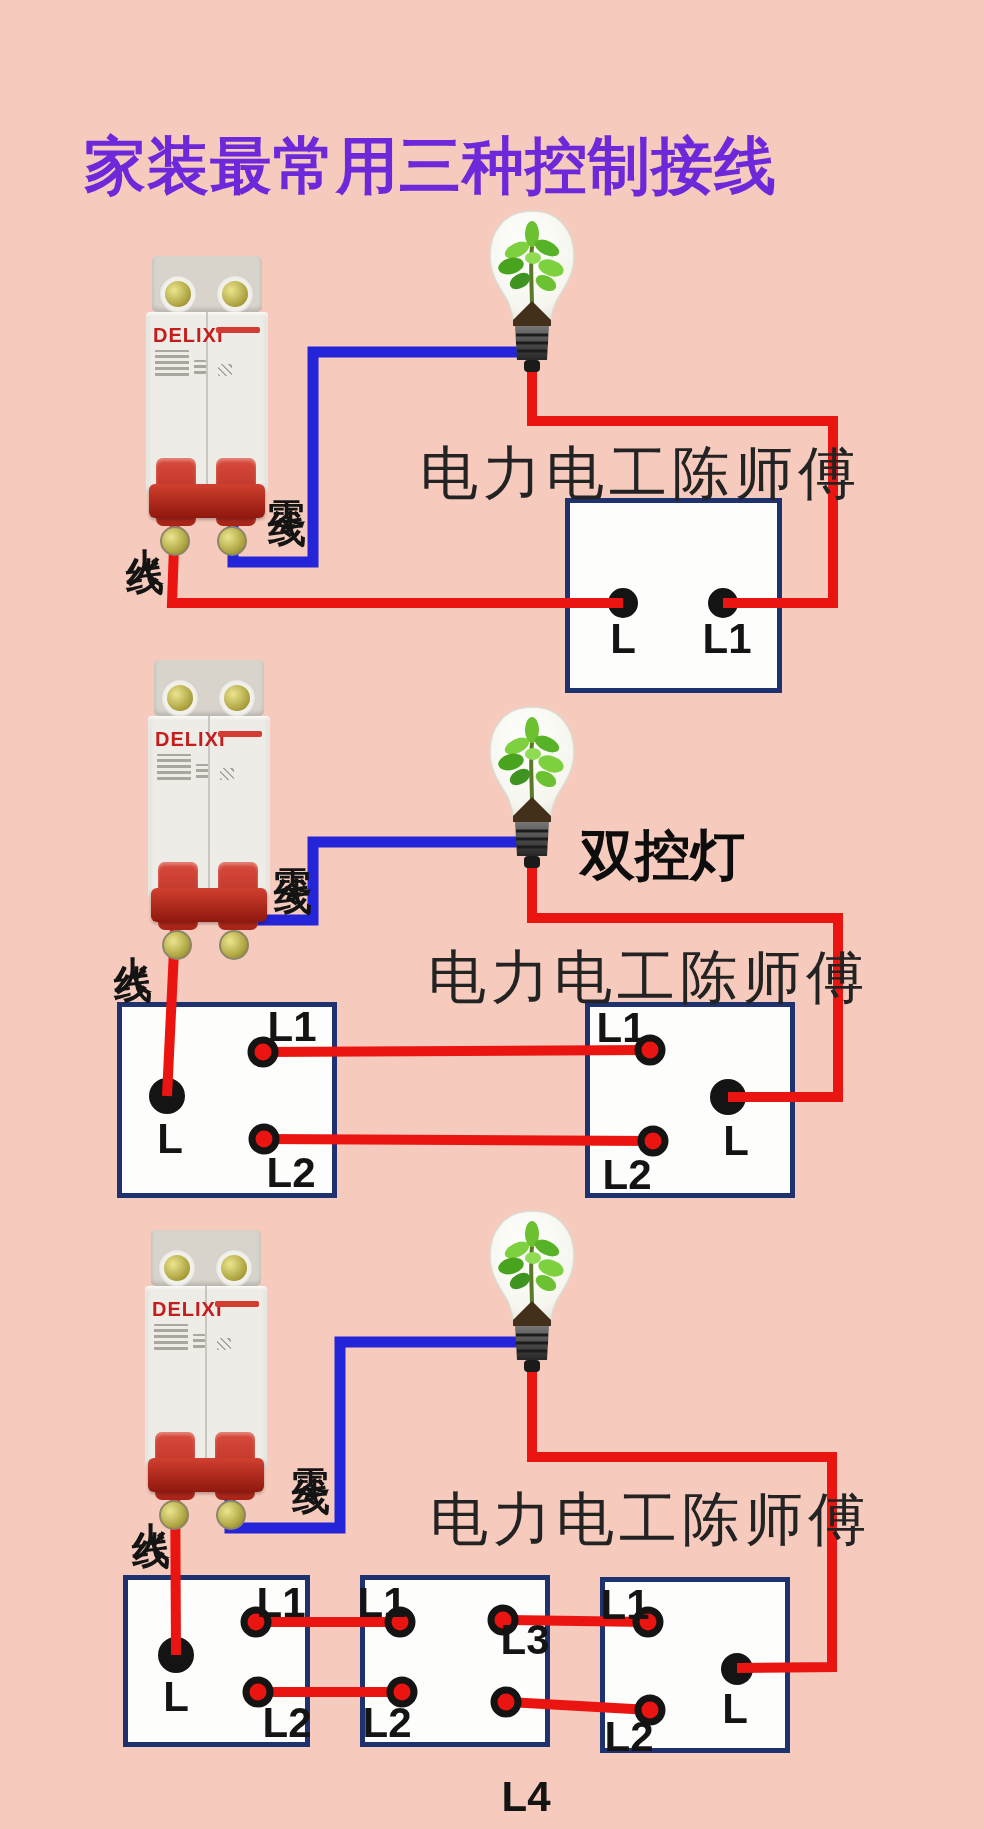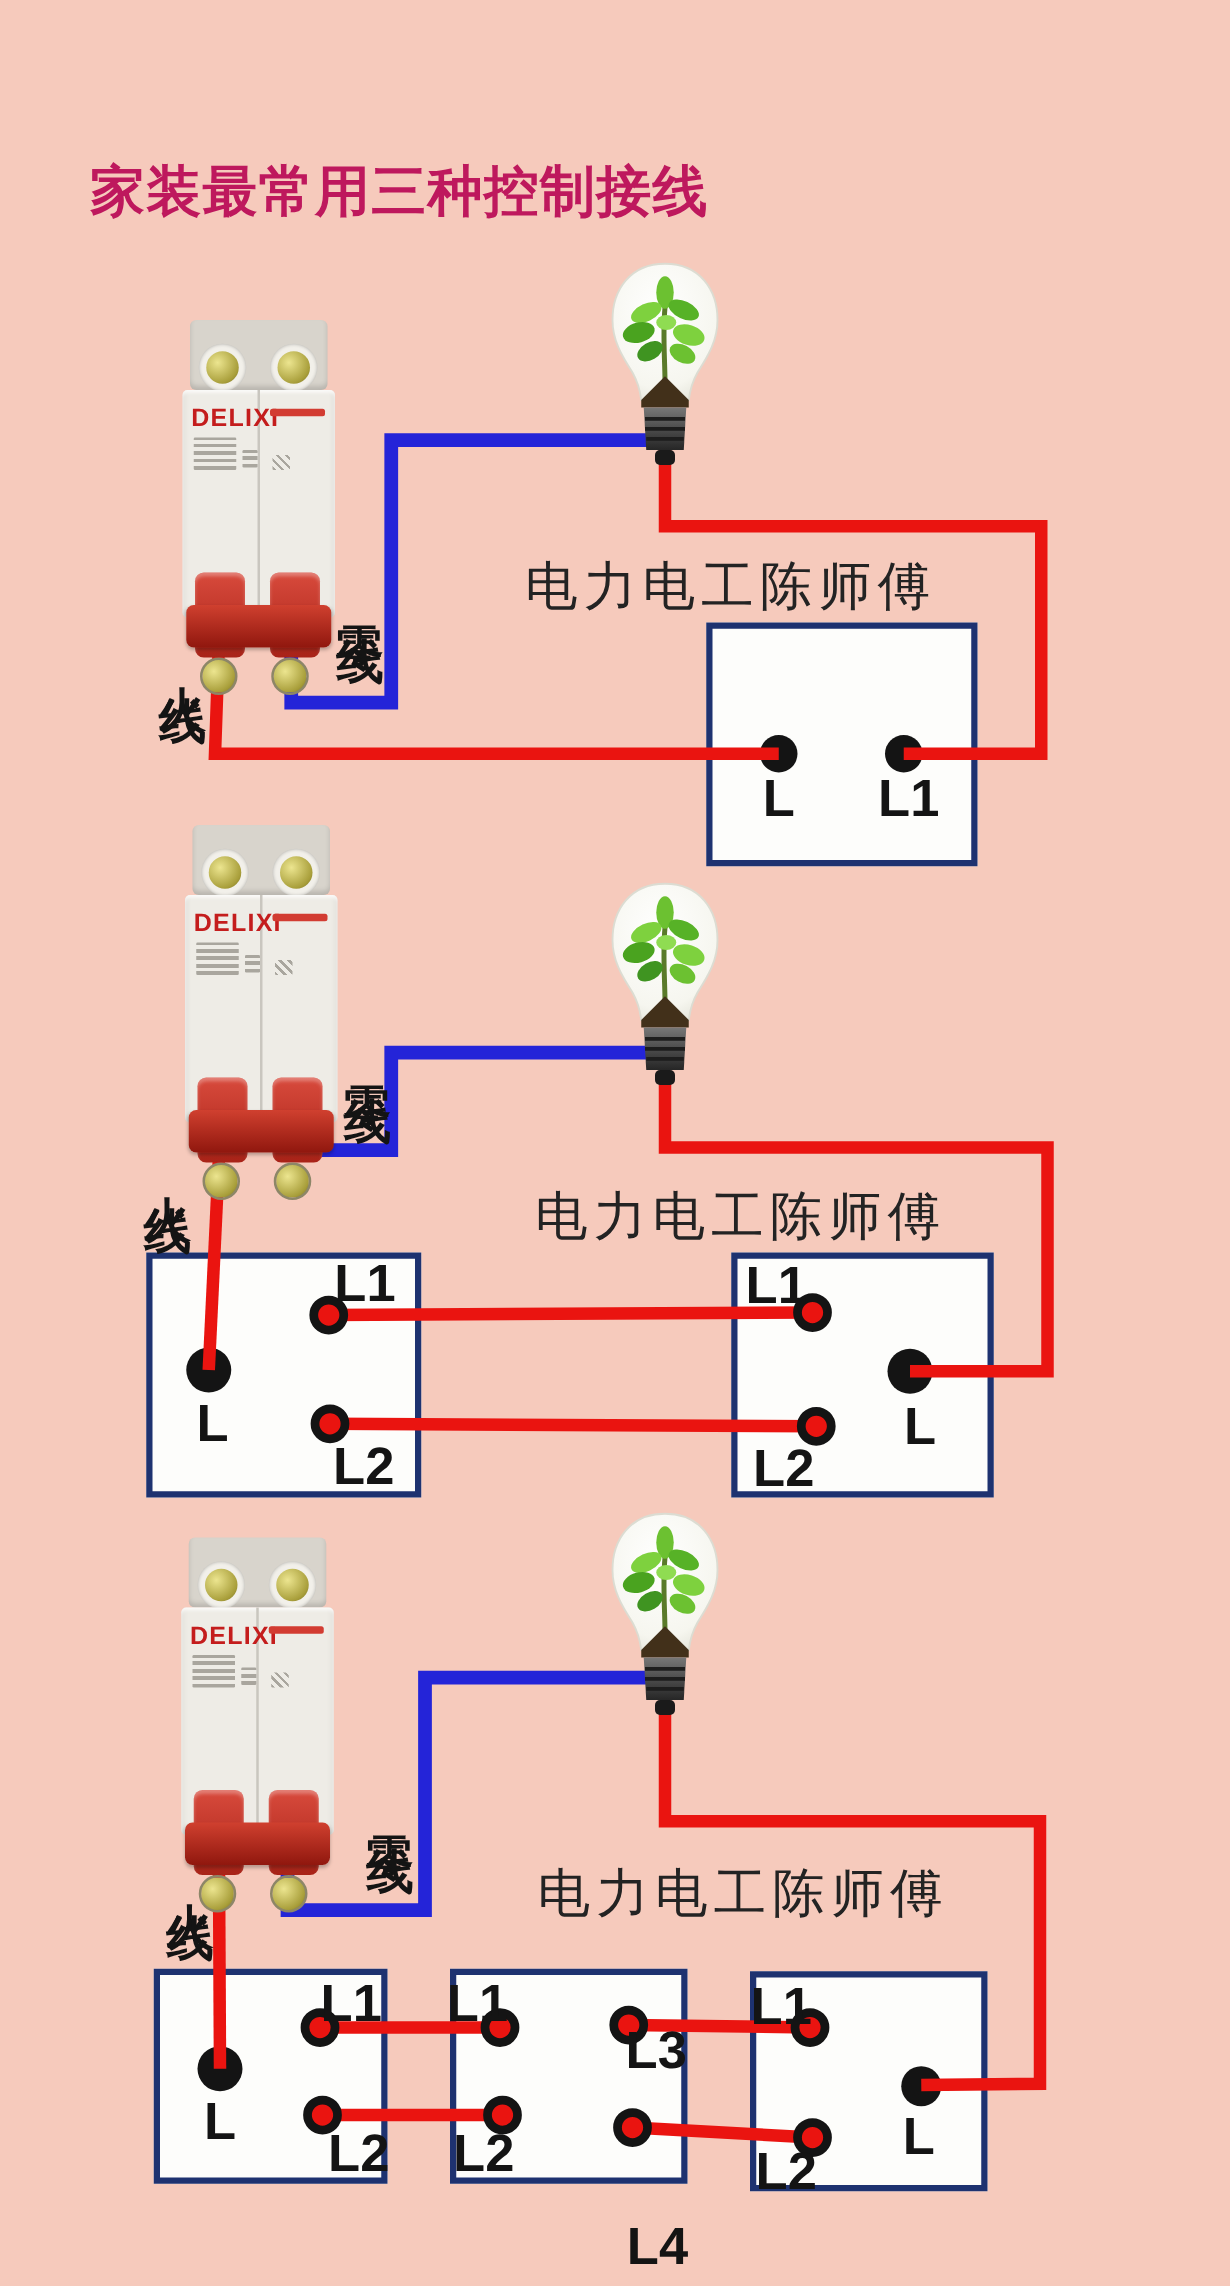--- a/index.html
+++ b/index.html
@@ -3,24 +3,24 @@
 <meta charset="utf-8">
 <style>
   :root{
     --background:#f6cabc; --live-wire:#ea1410; --neutral-wire:#2424d8;
     --switch-border:#1e3270; --switch-fill:#fdfdfb; --breaker-red:#c03428; --brand-red:#c41d1d;
   }
   *{margin:0;padding:0;box-sizing:border-box;}
   body{font-family:"Liberation Sans",sans-serif;background:#888;}
   .stage{position:relative;width:984px;height:1829px;background:var(--background);overflow:hidden;margin:0 auto;}
   .abs{position:absolute;}
-  .main-title{position:absolute;left:72px;top:124px;width:820px;font-size:44px;font-weight:900;
-    color:#be185d;white-space:nowrap;letter-spacing:1px;}
+  .main-title{position:absolute;left:84px;top:124px;width:820px;font-size:62px;font-weight:900;
+    color:#6d28d9;white-space:nowrap;letter-spacing:1px;}
   .sec-title{position:absolute;font-size:55px;font-weight:900;color:#0d0d0d;white-space:nowrap;line-height:1;}
-  .wm{position:absolute;font-family:Liberation Sans, sans-serif;font-size:42px;color:#232323;
+  .wm{position:absolute;font-family:Liberation Mono, monospace;font-size:58px;color:#232323;
     letter-spacing:5px;white-space:nowrap;line-height:1.1;}
   .vlabel{position:absolute;writing-mode:vertical-rl;text-orientation:upright;font-size:38px;
     font-weight:800;color:#141414;line-height:1;letter-spacing:9px;}
   .lbl{position:absolute;transform:translateX(-50%);font-size:42px;font-weight:800;color:#141414;line-height:1;}
   .swbox{position:absolute;background:var(--switch-fill);border:5px solid var(--switch-border);z-index:0;}
   .wires{position:absolute;left:0;top:0;z-index:1;}
   .wire-red{fill:none;stroke:var(--live-wire);stroke-width:10;stroke-linejoin:miter;}
   .wire-blue{fill:none;stroke:var(--neutral-wire);stroke-width:11;stroke-linejoin:miter;}
   .dot-black{fill:#141414;}
   .dot-red{fill:var(--live-wire);stroke:#141414;stroke-width:7;}
@@ -250,20 +250,21 @@
   <div class="abs txt-layer" style="left:0;top:0;width:100%;height:100%;pointer-events:none;">
 
     <div class="main-title">家装最常用三种控制接线</div>
 
     <div class="wm" style="left:420px;top:446px;">电力电工陈师傅</div>
     <div class="vlabel" style="left:268px;top:470px;">零线</div>
     <div class="vlabel" style="left:126px;top:518px;">火线</div>
     <div class="lbl" style="left:623px;top:618px;">L</div>
     <div class="lbl" style="left:727px;top:618px;">L1</div>
 
+    <div class="sec-title" style="left:580px;top:828px;">双控灯</div>
     <div class="wm" style="left:428px;top:950px;">电力电工陈师傅</div>
     <div class="vlabel" style="left:274px;top:838px;">零线</div>
     <div class="vlabel" style="left:114px;top:926px;">火线</div>
     <div class="lbl" style="left:292px;top:1006px;">L1</div>
     <div class="lbl" style="left:170px;top:1118px;">L</div>
     <div class="lbl" style="left:291px;top:1152px;">L2</div>
     <div class="lbl" style="left:621px;top:1007px;">L1</div>
     <div class="lbl" style="left:736px;top:1120px;">L</div>
     <div class="lbl" style="left:627px;top:1154px;">L2</div>
 

